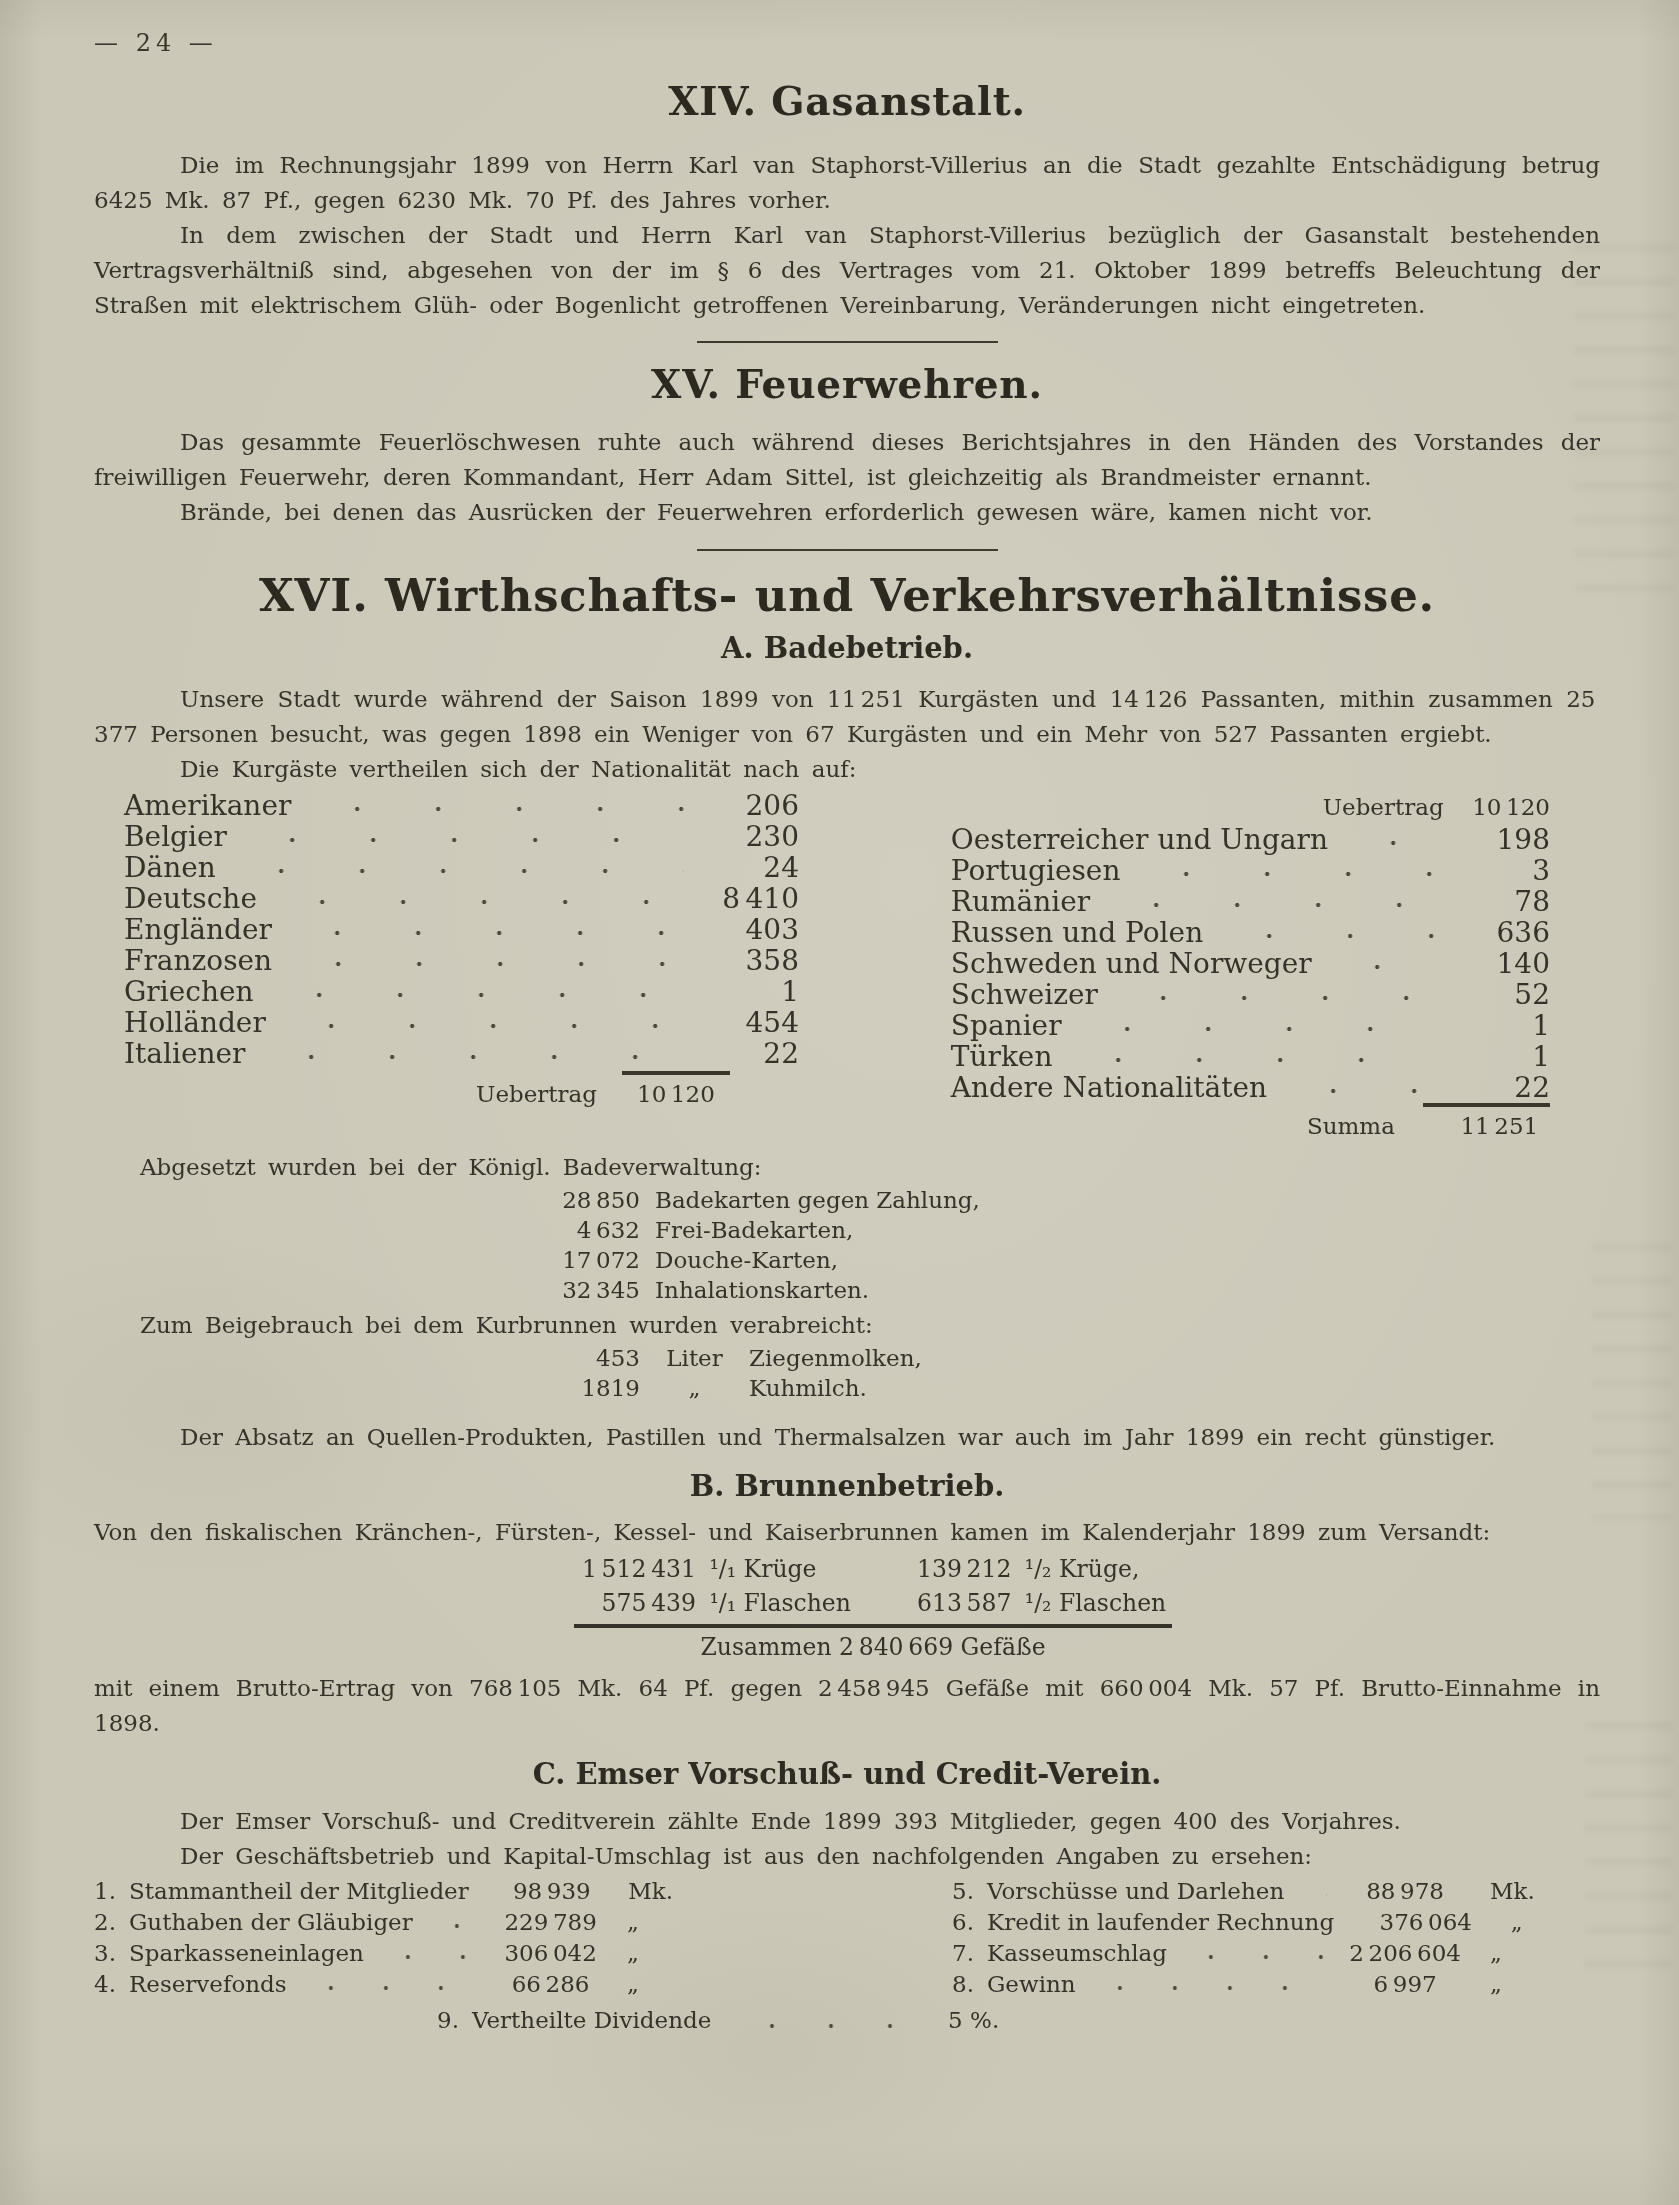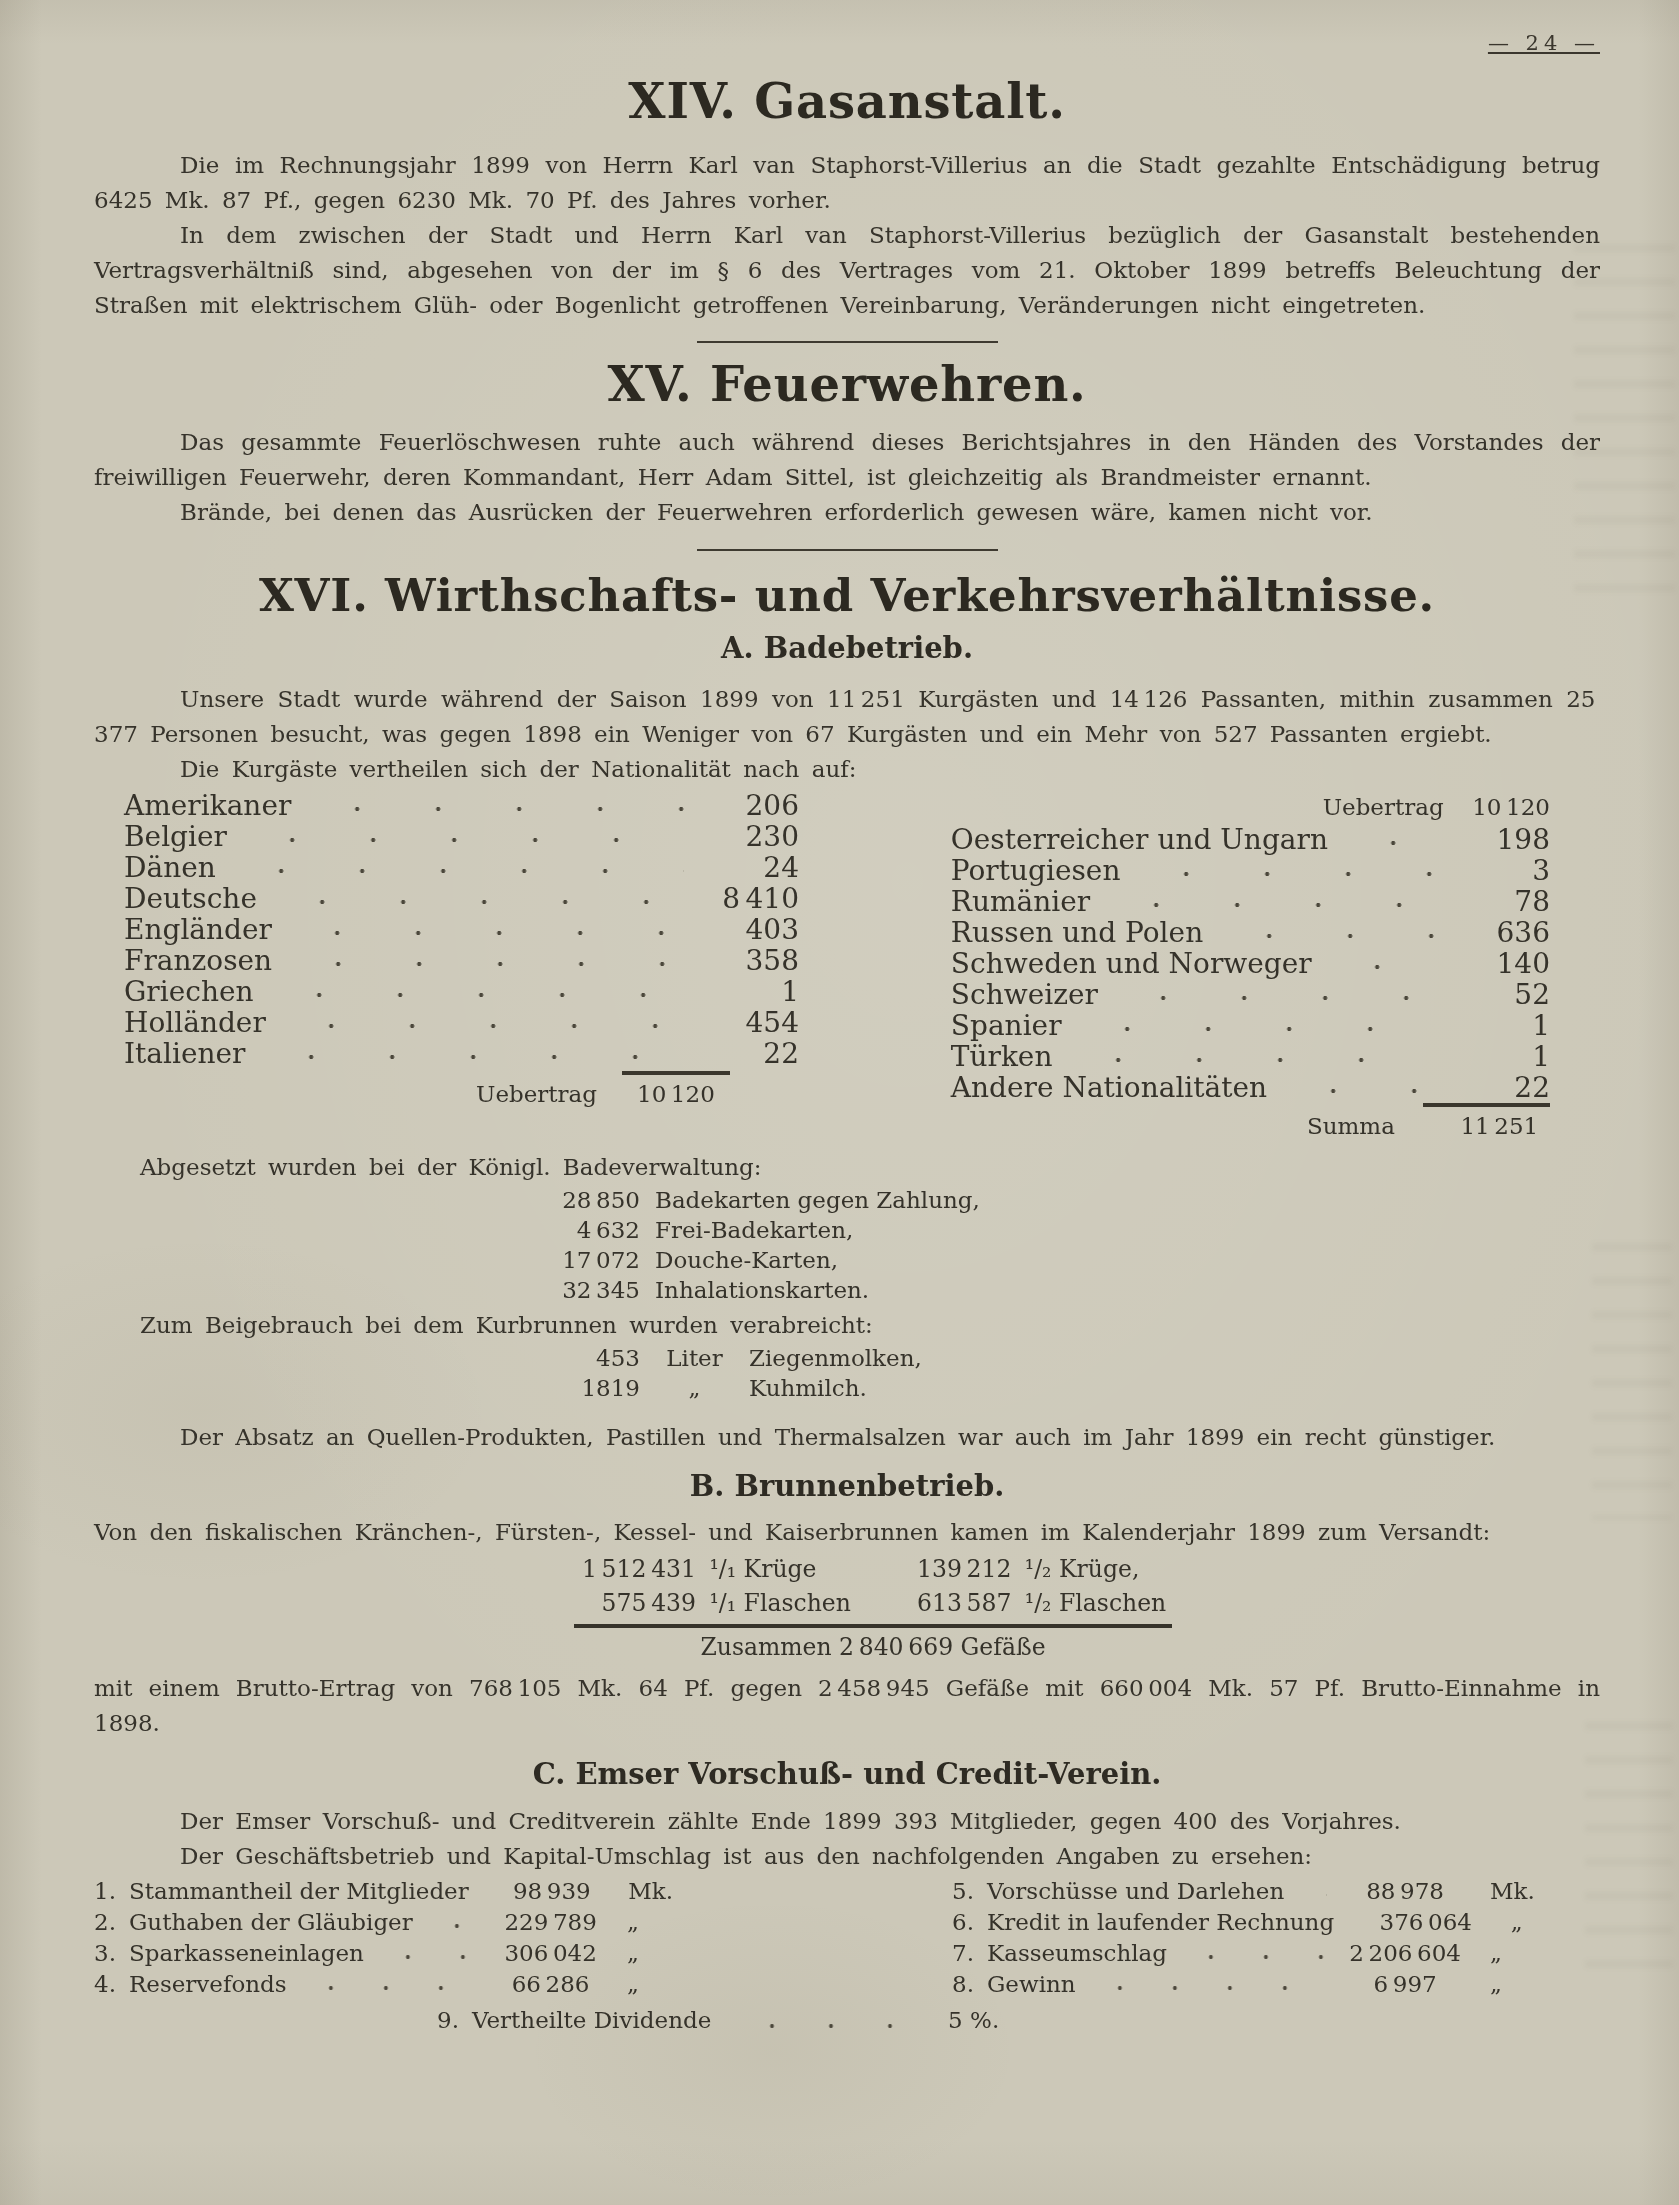--- a/index.html
+++ b/index.html
@@ -18,23 +18,23 @@
       linear-gradient(0deg, rgba(90,80,60,0.06), rgba(0,0,0,0) 3%, rgba(0,0,0,0) 98%, rgba(90,80,60,0.07));
   }
   .ghost{position:absolute;pointer-events:none;opacity:.55;filter:blur(2.5px);
     background:repeating-linear-gradient(180deg, rgba(104,98,78,0.10) 0 7.6px, rgba(0,0,0,0) 7.6px 34px);}
   .ghost-a{right:5px;top:244px;width:101px;height:353px;}
   .ghost-b{right:8.4px;top:1243px;width:80px;height:277px;}
   .ghost-c{right:6.7px;top:1722px;width:88px;height:252px;}
 
   .page{position:absolute;inset:0;padding:28.6px 80px 0 94px;box-sizing:border-box;}
 
-  .pagenum{text-align:right;font-size:21px;line-height:28.6px;letter-spacing:5px;color:#3a362d;text-decoration:underline;}
-
-  .h1{font-size:48px;line-height:45px;font-weight:bold;text-align:center;letter-spacing:0.8px;color:#2c2921;}
+  .pagenum{text-align:left;font-size:24px;line-height:28.6px;letter-spacing:5px;color:#3a362d;}
+
+  .h1{font-size:39px;line-height:45px;font-weight:bold;text-align:center;letter-spacing:0.8px;color:#2c2921;}
   .h1-gas{margin-top:22px;}
   .h1-feuer{margin-top:6.7px;}
   .h1-xvi{margin-top:3.4px;font-size:45px;line-height:54px;}
   .h2{font-size:29px;line-height:37px;font-weight:bold;text-align:center;color:#2e2b23;}
   .h2-a{margin-top:6.7px;}
   .h2-b{margin-top:13.4px;}
   .h2-c{margin-top:15px;}
 
   p{font-size:23px;line-height:35px;margin:0;text-align:justify;text-indent:86px;
     word-spacing:5px;color:#36332b;}

